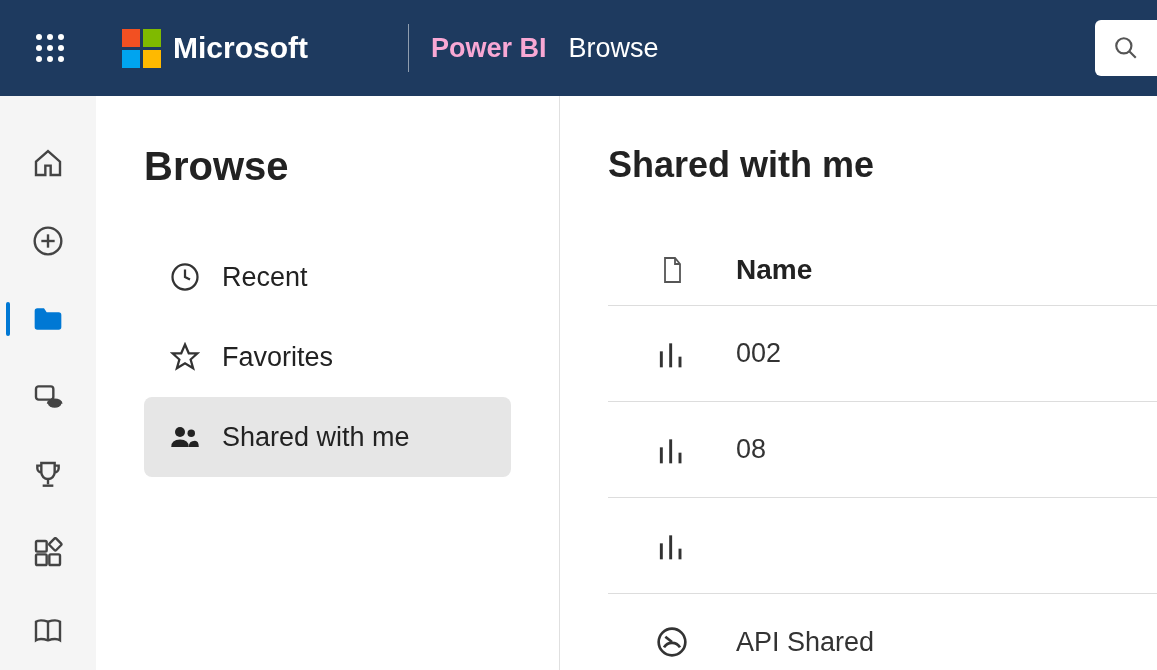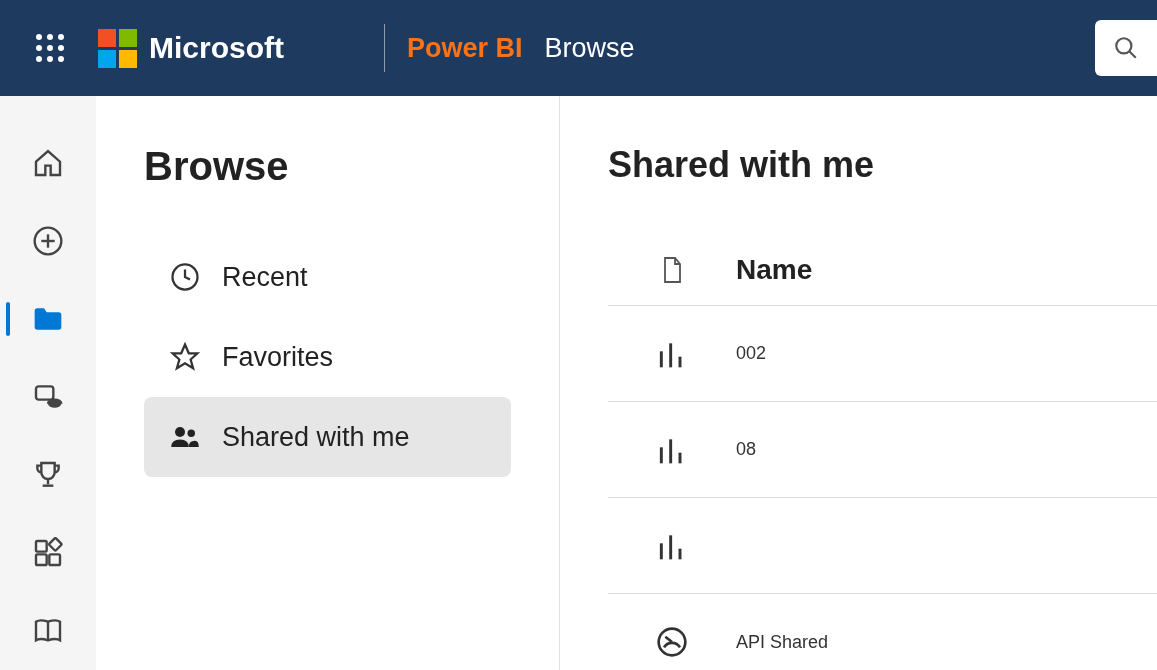--- a/index.html
+++ b/index.html
@@ -40,21 +40,21 @@
     .waffle-dot {
       width: 6px;
       height: 6px;
       background: white;
       border-radius: 50%;
     }
     
     .ms-logo-wrap {
       display: flex;
       align-items: center;
-      margin-left: 34px;
+      margin-left: 58px;
     }
     
     .ms-logo {
       display: grid;
       grid-template-columns: repeat(2, 18px);
       grid-template-rows: repeat(2, 18px);
       gap: 3px;
     }
     
     .ms-sq-1 { background: #f25022; }
@@ -73,21 +73,21 @@
       width: 1px;
       height: 48px;
       background: rgba(255,255,255,0.5);
       margin-left: 100px;
     }
     
     .product-name {
       font-size: 27px;
       font-weight: 700;
       margin-left: 22px;
-      color: #f97316;
+      color: #f9a8d4;
     }
     
     .page-context {
       font-size: 27px;
       font-weight: 400;
       margin-left: 22px;
       color: white;
     }
     
     .search-box {
@@ -255,21 +255,21 @@
       align-items: center;
       justify-content: center;
     }
     
     .row-icon-cell svg {
       width: 32px;
       height: 32px;
     }
     
     .row-name {
-      font-size: 18px;
+      font-size: 27px;
       color: #333;
     }
   </style>
 </head>
 <body>
 
 <div class="topbar">
   <div class="waffle-icon">
     <div class="waffle-dot"></div>
       <div class="waffle-dot"></div>

